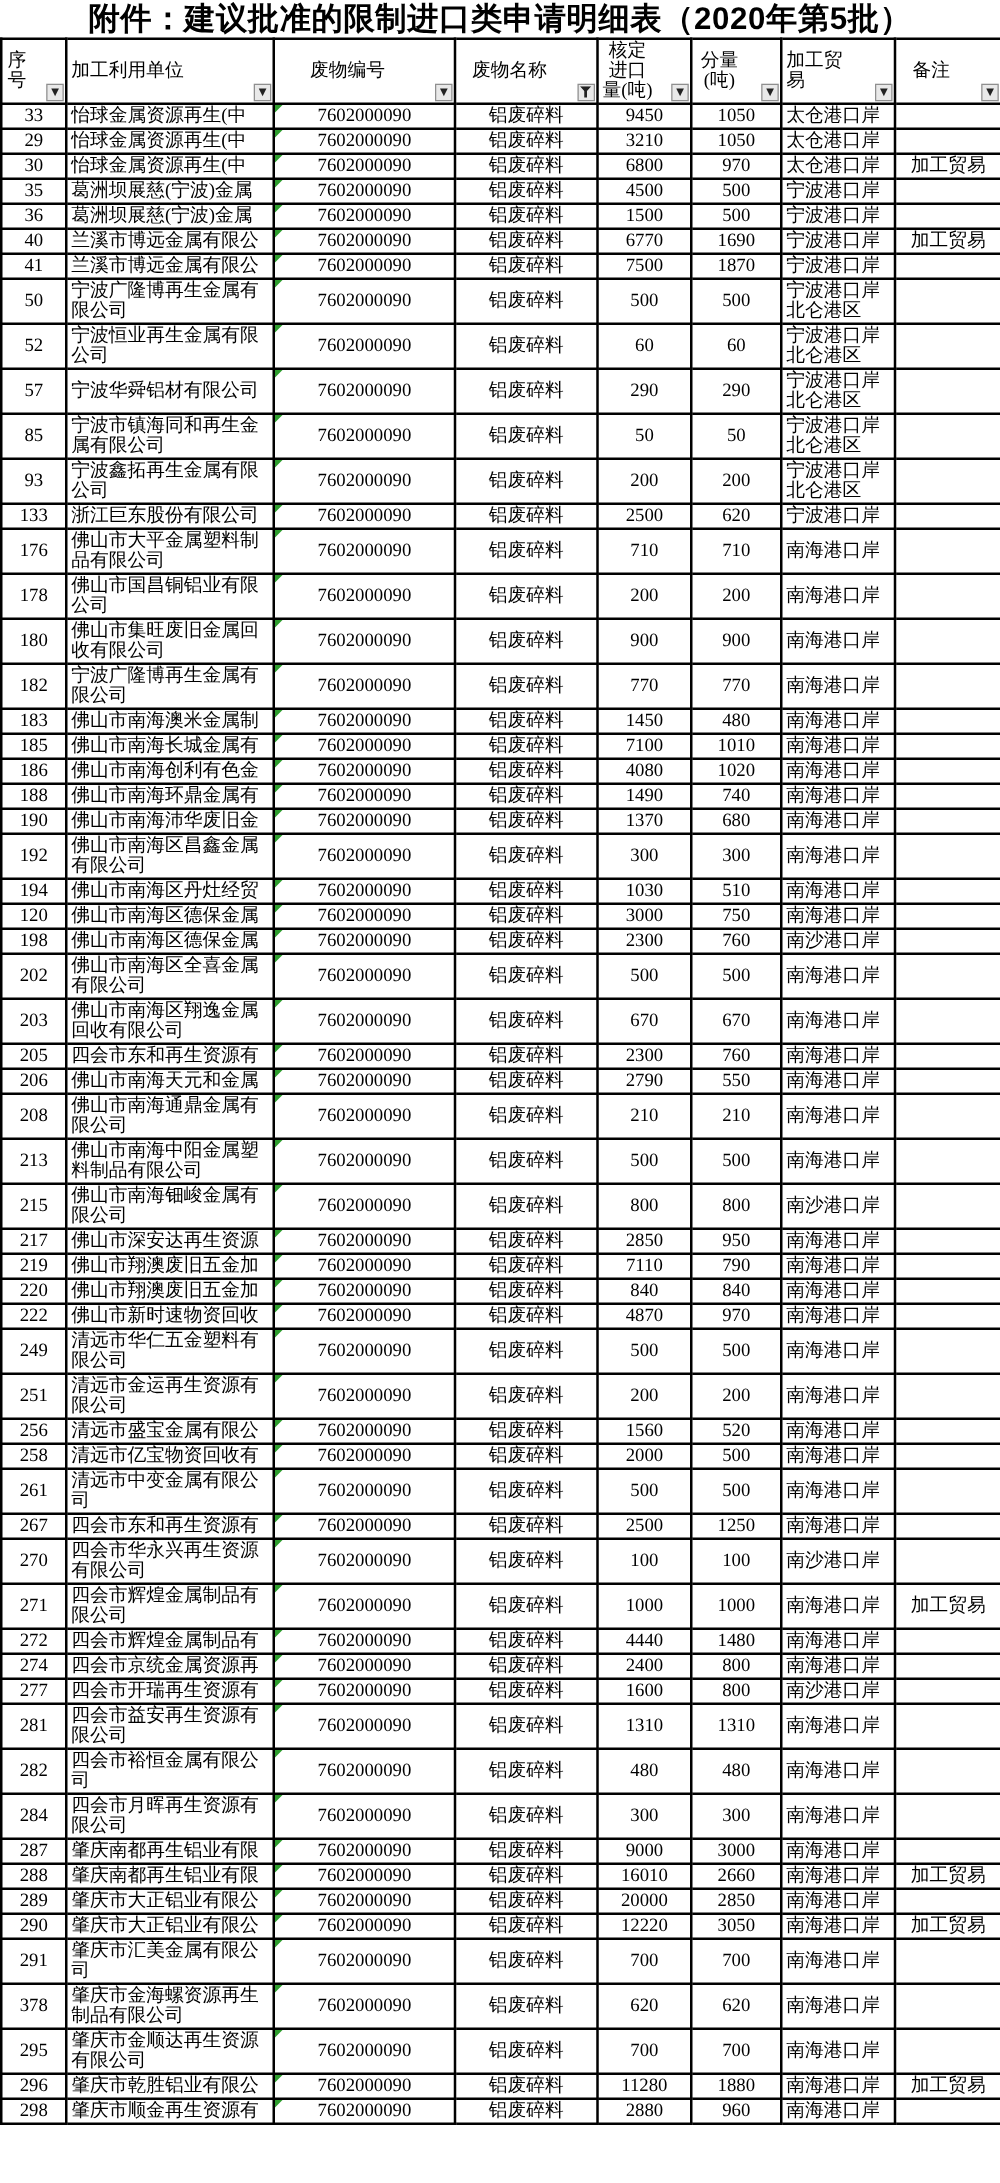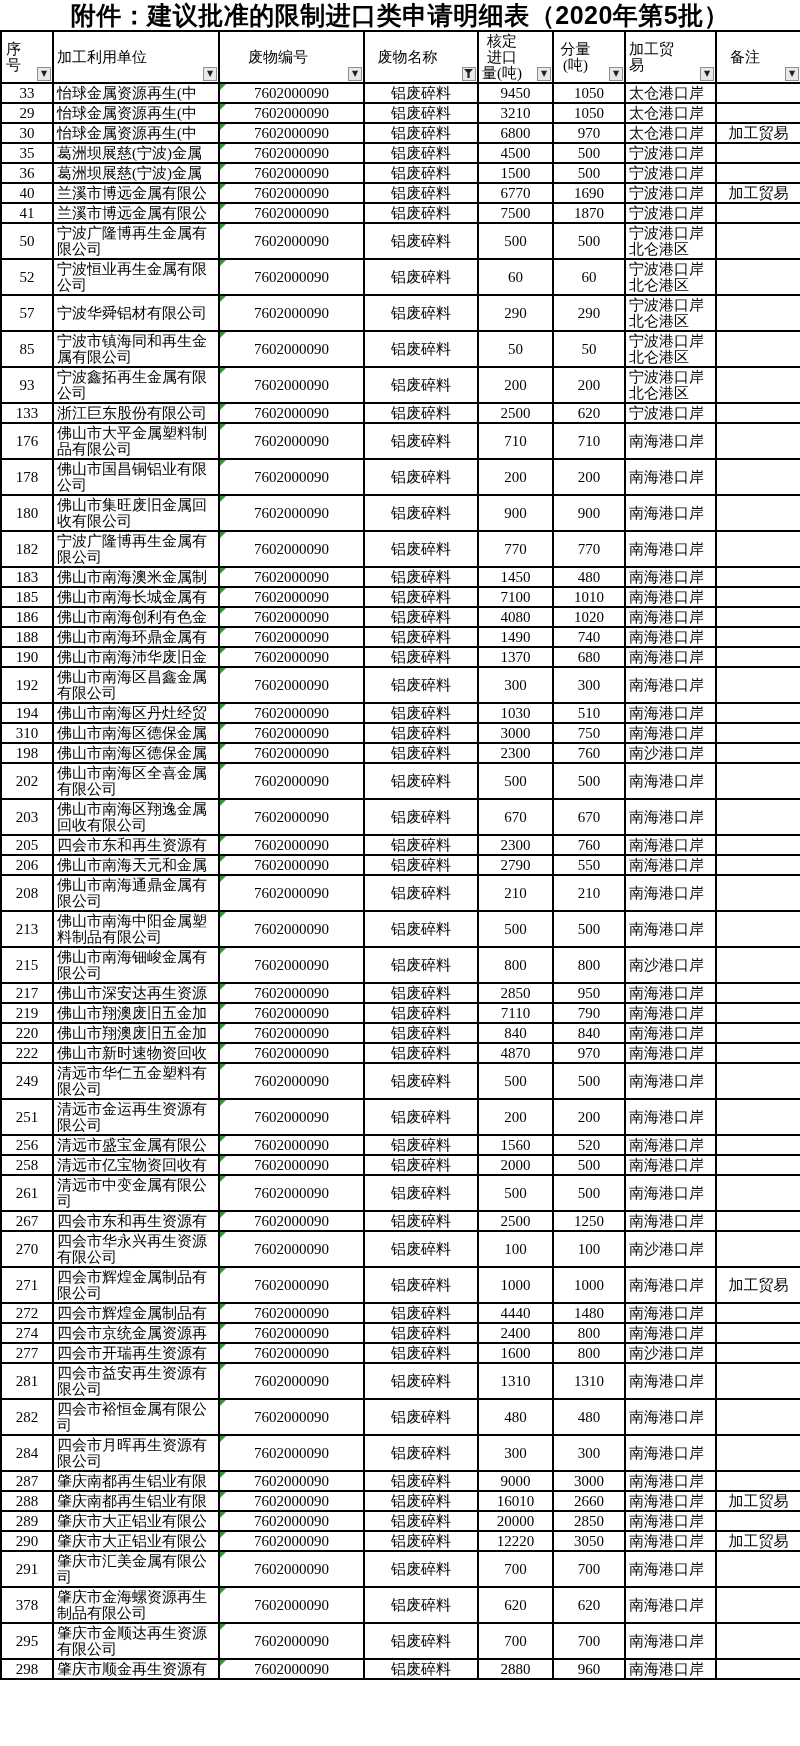--- a/index.html
+++ b/index.html
@@ -320,21 +320,21 @@
           <td class="c0">194</td>
           <td class="c1">佛山市南海区丹灶经贸</td>
           <td class="c2"><span class="green-tri"></span>7602000090</td>
           <td class="c3">铝废碎料</td>
           <td class="c4">1030</td>
           <td class="c5">510</td>
           <td class="c6">南海港口岸</td>
           <td class="c7"></td>
         </tr>
         <tr>
-          <td class="c0">310</td>
+          <td class="c0">120</td>
           <td class="c1">佛山市南海区德保金属</td>
           <td class="c2"><span class="green-tri"></span>7602000090</td>
           <td class="c3">铝废碎料</td>
           <td class="c4">3000</td>
           <td class="c5">750</td>
           <td class="c6">南海港口岸</td>
           <td class="c7"></td>
         </tr>
         <tr>
           <td class="c0">198</td>
@@ -658,20 +658,30 @@
         </tr>
         <tr>
           <td class="c0">295</td>
           <td class="c1">肇庆市金顺达再生资源有限公司</td>
           <td class="c2"><span class="green-tri"></span>7602000090</td>
           <td class="c3">铝废碎料</td>
           <td class="c4">700</td>
           <td class="c5">700</td>
           <td class="c6">南海港口岸</td>
           <td class="c7"></td>
+        </tr>
+        <tr>
+          <td class="c0">296</td>
+          <td class="c1">肇庆市乾胜铝业有限公</td>
+          <td class="c2"><span class="green-tri"></span>7602000090</td>
+          <td class="c3">铝废碎料</td>
+          <td class="c4">11280</td>
+          <td class="c5">1880</td>
+          <td class="c6">南海港口岸</td>
+          <td class="c7">加工贸易</td>
         </tr>
         <tr>
           <td class="c0">298</td>
           <td class="c1">肇庆市顺金再生资源有</td>
           <td class="c2"><span class="green-tri"></span>7602000090</td>
           <td class="c3">铝废碎料</td>
           <td class="c4">2880</td>
           <td class="c5">960</td>
           <td class="c6">南海港口岸</td>
           <td class="c7"></td>

